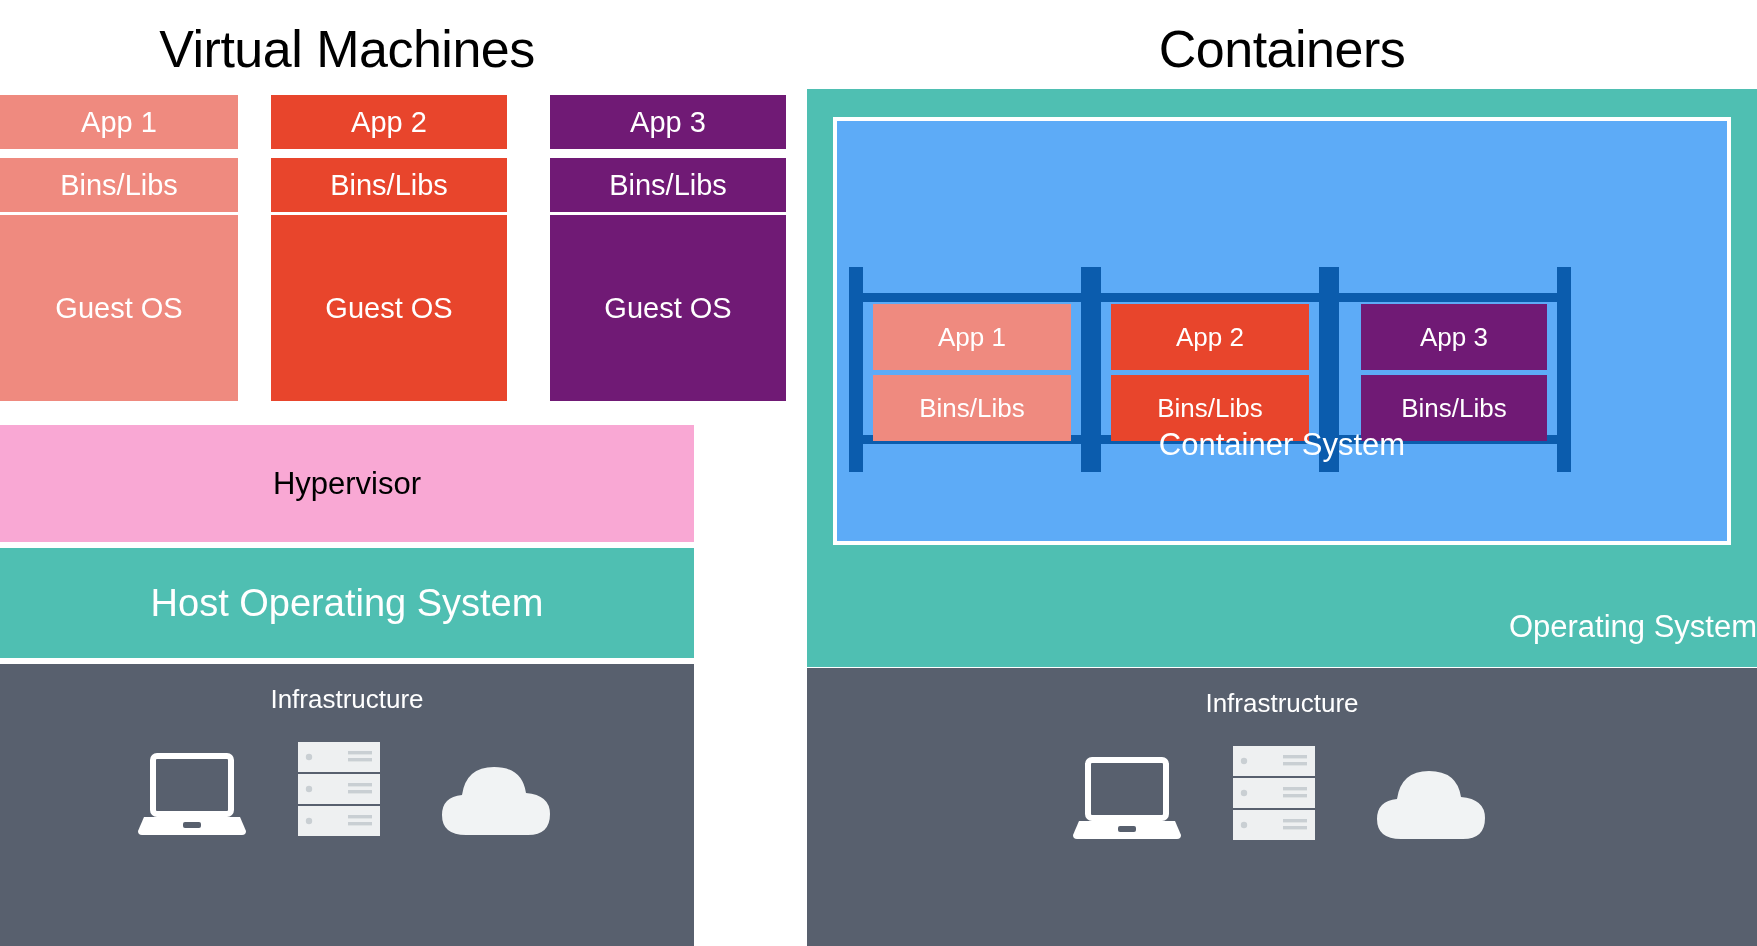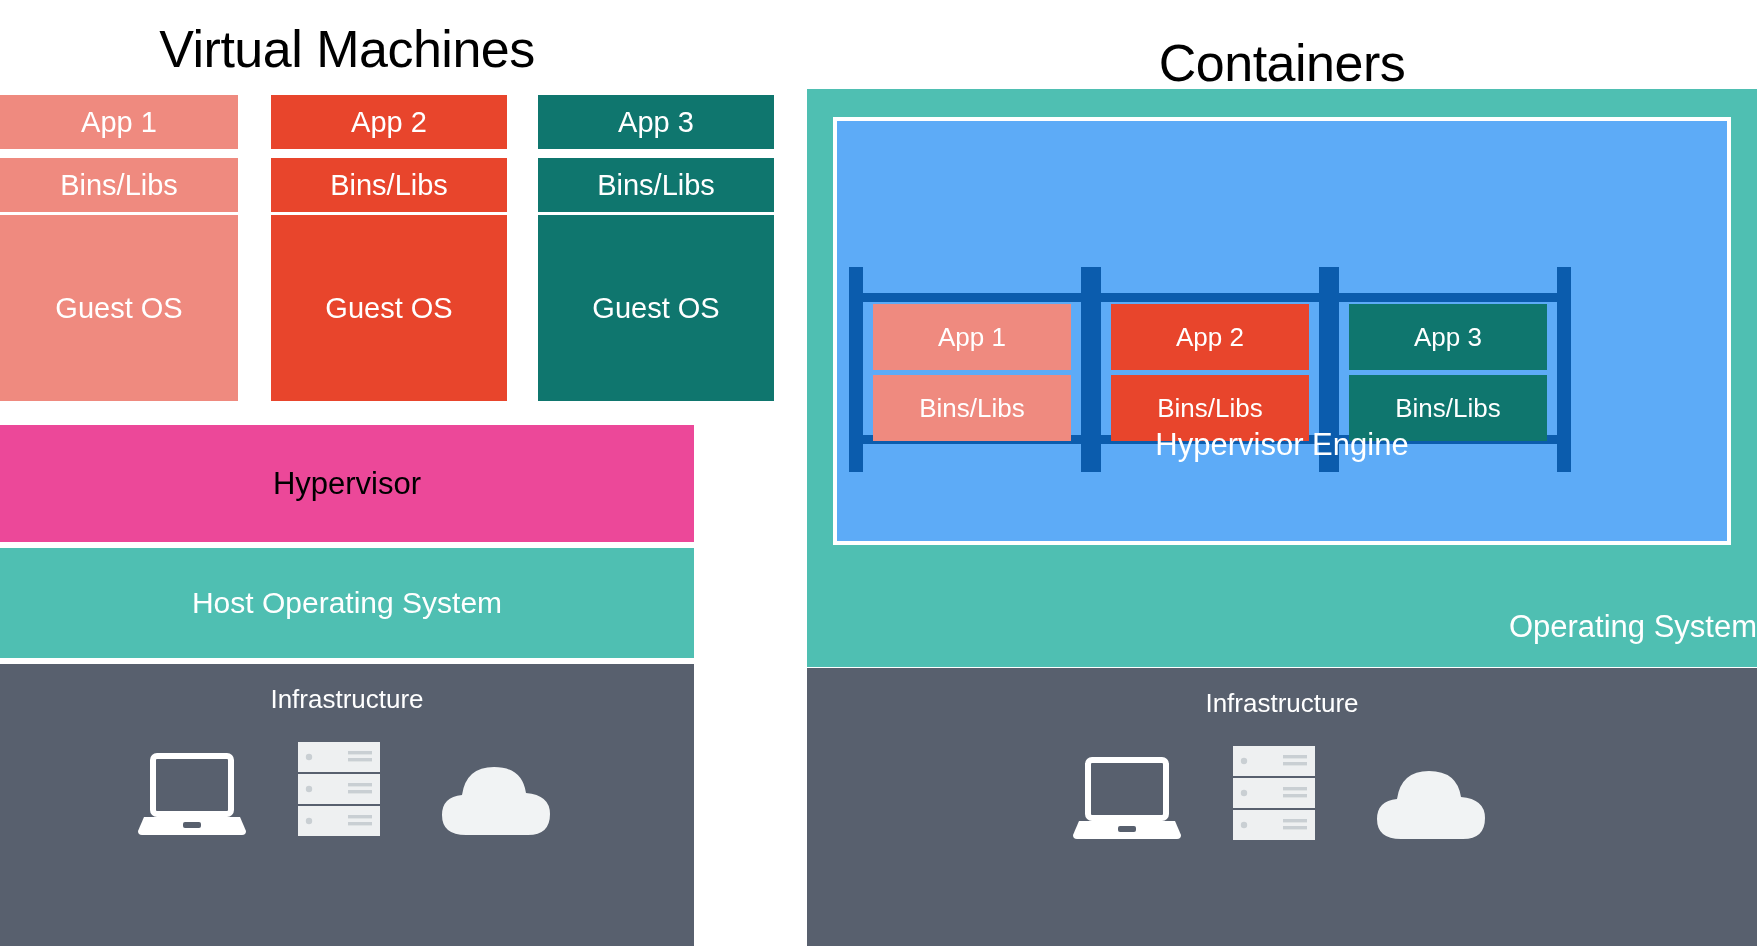--- a/index.html
+++ b/index.html
@@ -46,34 +46,34 @@
     color: #ffffff;
     font-size: 29px;
     font-weight: 400;
   }
   .vm-app   { top: 0px;   height: 54px; }
   .vm-bins  { top: 63px;  height: 54px; }
   .vm-guest { top: 120px; height: 186px; }
 
   .tone-1 { background: #ef8a7f; text-align: right; }
   .tone-2 { background: #e8452c; }
-  .tone-3 { background: #0f766e; }
+  .tone-3 { background: #701a75; margin-left: 12px; }
 
   #hypervisor {
     left: 0px; top: 425px; width: 694px; height: 117px;
-    background: #ec4899;
+    background: #f9a8d4;
     color: #000000;
     font-size: 31px;
   }
 
   #host-os {
     left: 0px; top: 548px; width: 694px; height: 110px;
     background: #4fbfb2;
     color: #ffffff;
-    font-size: 30px;
+    font-size: 38px;
   }
 
   #vm-infra {
     left: 0px; top: 664px; width: 694px; height: 282px;
     background: #58606e;
   }
   #ctr-infra {
     left: 807px; top: 668px; width: 950px; height: 278px;
     background: #58606e;
   }
@@ -88,21 +88,21 @@
   .infra-icons {
     position: absolute;
     left: 0; right: 0;
     top: 78px;
     display: flex;
     align-items: flex-end;
     justify-content: center;
     gap: 52px;
   }
 
-  #ct-title { left: 807px; top: 12px; width: 950px; height: 74px; margin-top: 14px; }
+  #ct-title { left: 807px; top: 12px; width: 950px; height: 74px; }
 
   #ct-outer {
     left: 807px; top: 89px; width: 950px; height: 578px;
     background: #4fbfb2;
   }
   #ct-engine-box {
     left: 833px; top: 117px; width: 898px; height: 428px;
     background: #5dabf7;
     border: 4px solid #ffffff;
   }
@@ -252,21 +252,21 @@
 
   <div class="shelf" style="left:488px; width:246px;">
     <div class="post post-l"></div>
     <div class="post post-r"></div>
     <div class="rail rail-top"></div>
     <div class="rail rail-bot"></div>
     <div class="shelf-item shelf-app ctr tone-3">App 3</div>
     <div class="shelf-item shelf-bins ctr tone-3">Bins/Libs</div>
   </div>
 
-  <div id="ct-engine-label">Hypervisor Engine</div>
+  <div id="ct-engine-label">Container System</div>
 </div>
 
 <div class="abs" id="ctr-infra">
   <div class="infra-label">Infrastructure</div>
   <div class="infra-icons">
 
     <span class="icon-wrap">
       <svg width="108" height="84" viewBox="0 0 108 84">
         <rect x="15" y="3" width="78" height="58" rx="4" fill="none" stroke="#ffffff" stroke-width="6"></rect>
         <path d="M6 64 L102 64 L108 78 Q108 82 104 82 L4 82 Q0 82 0 78 Z" fill="#ffffff"></path>

